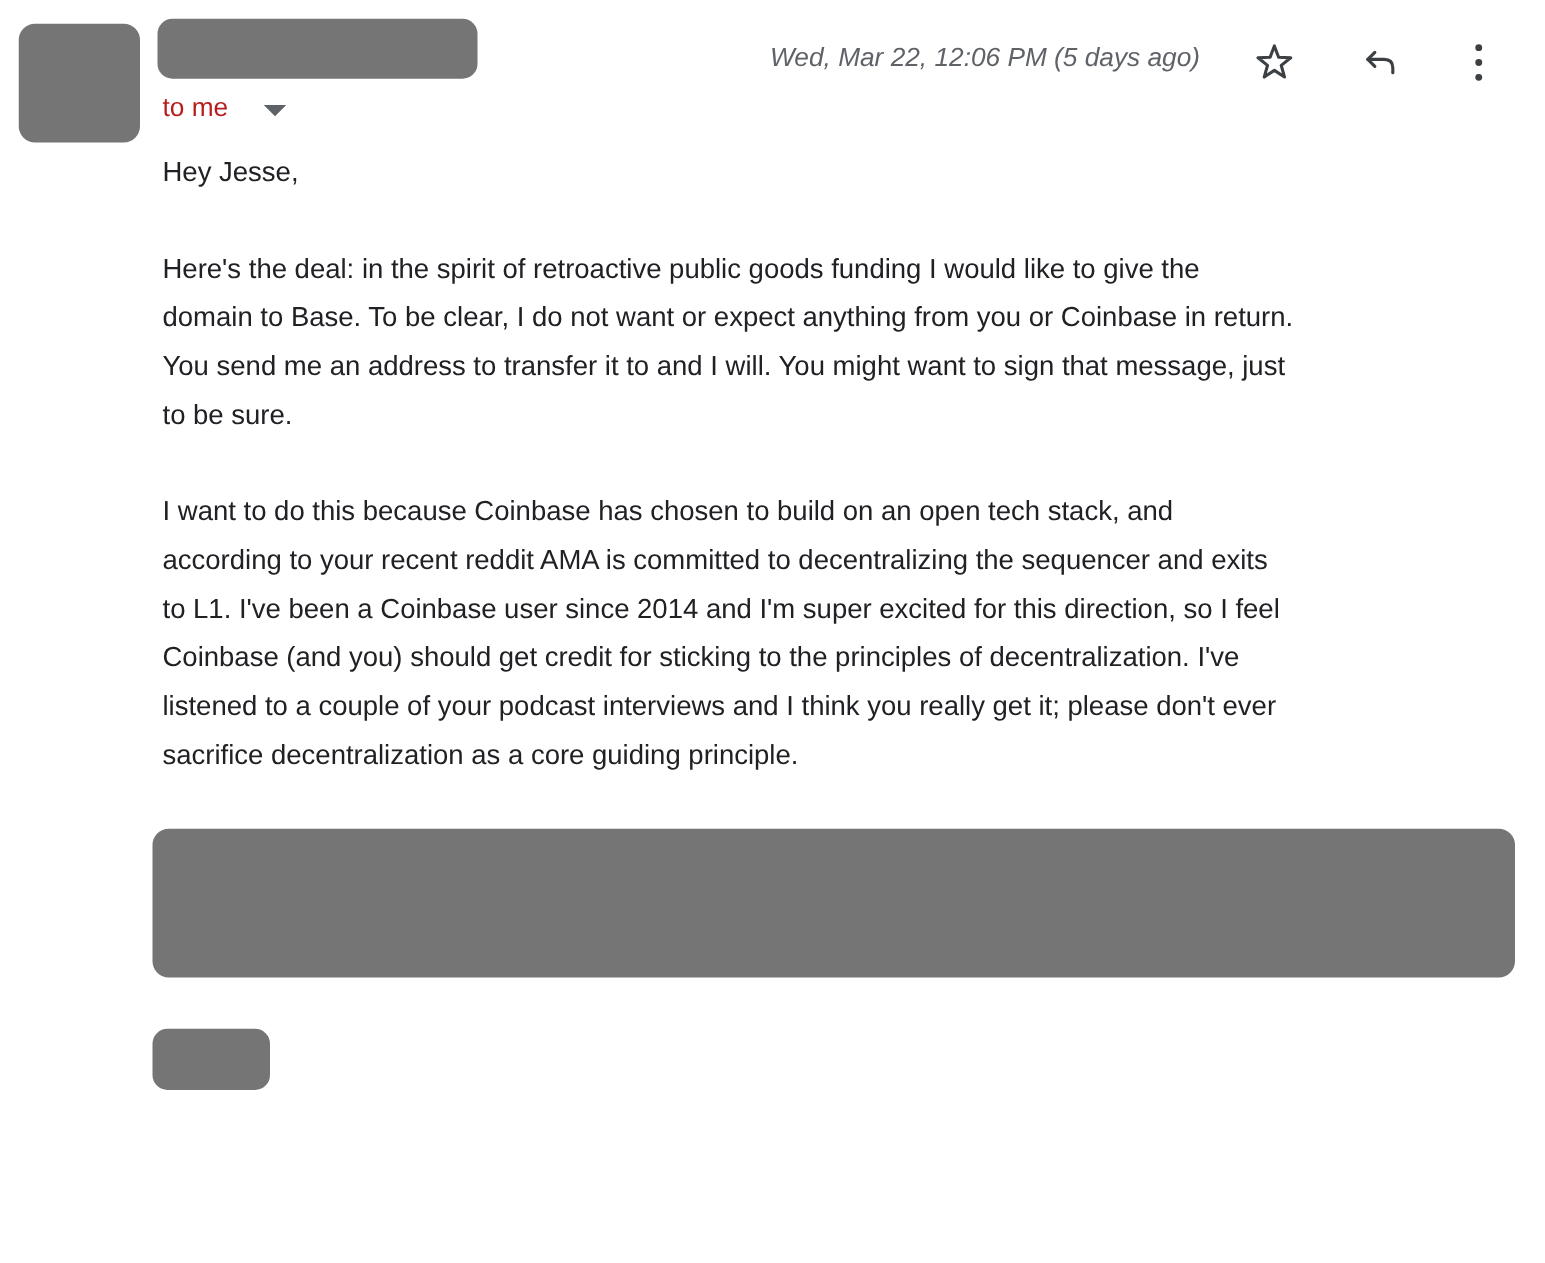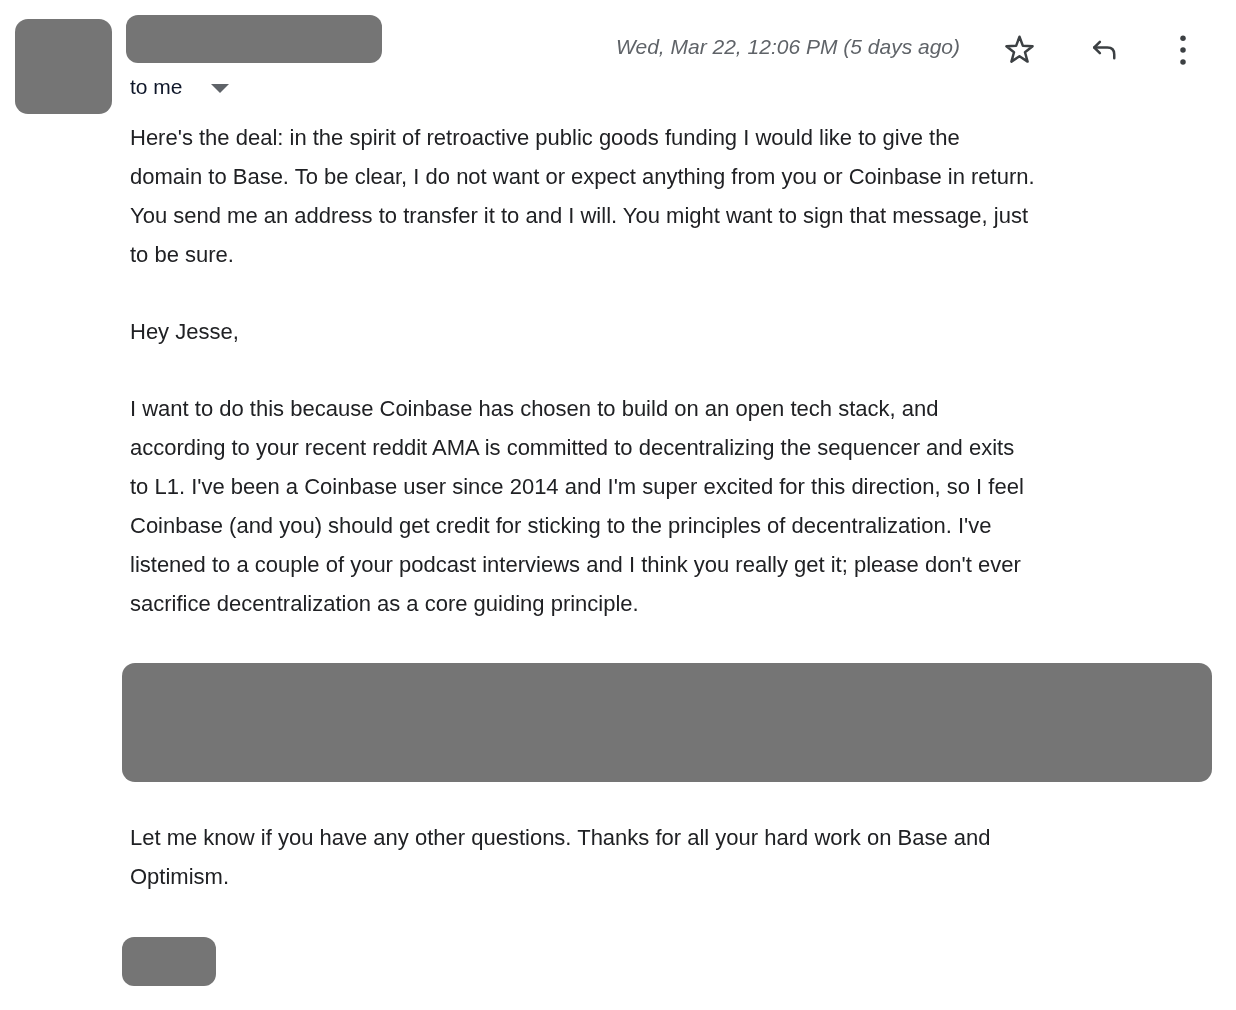--- a/index.html
+++ b/index.html
@@ -35,21 +35,21 @@
   }
   .to-row {
     position: absolute;
     left: 130px;
     top: 74px;
     height: 26px;
     display: flex;
     align-items: center;
     gap: 28px;
     font-size: 21px;
-    color: #0f172a;
+    color: #b91c1c;
     cursor: pointer;
   }
   .caret-down {
     width: 0;
     height: 0;
     border-left: 9px solid transparent;
     border-right: 9px solid transparent;
     border-top: 9px solid #5f6368;
     margin-top: 3px;
   }
@@ -147,30 +147,28 @@
     <span>
       <svg width="30" height="34" viewBox="0 0 24 27" fill="#3c4043">
         <circle cx="12" cy="4" r="2.2"></circle>
         <circle cx="12" cy="13.5" r="2.2"></circle>
         <circle cx="12" cy="23" r="2.2"></circle>
       </svg>
     </span>
   </button>
 
   <div class="email-body">
+    <p class="para">Hey Jesse,</p>
     <p class="para">Here's the deal: in the spirit of retroactive public goods funding I would like to give the
 domain to Base. To be clear, I do not want or expect anything from you or Coinbase in return.
 You send me an address to transfer it to and I will. You might want to sign that message, just
 to be sure.</p>
-    <p class="para">Hey Jesse,</p>
     <p class="para">I want to do this because Coinbase has chosen to build on an open tech stack, and
 according to your recent reddit AMA is committed to decentralizing the sequencer and exits
 to L1. I've been a Coinbase user since 2014 and I'm super excited for this direction, so I feel
 Coinbase (and you) should get credit for sticking to the principles of decentralization. I've
 listened to a couple of your podcast interviews and I think you really get it; please don't ever
 sacrifice decentralization as a core guiding principle.</p>
     <div class="content-redaction"></div>
-    <p class="para para-closing">Let me know if you have any other questions. Thanks for all your hard work on Base and
-Optimism.</p>
     <div class="signature-redaction"></div>
   </div>
 
 </div>
 
 </body></html>

